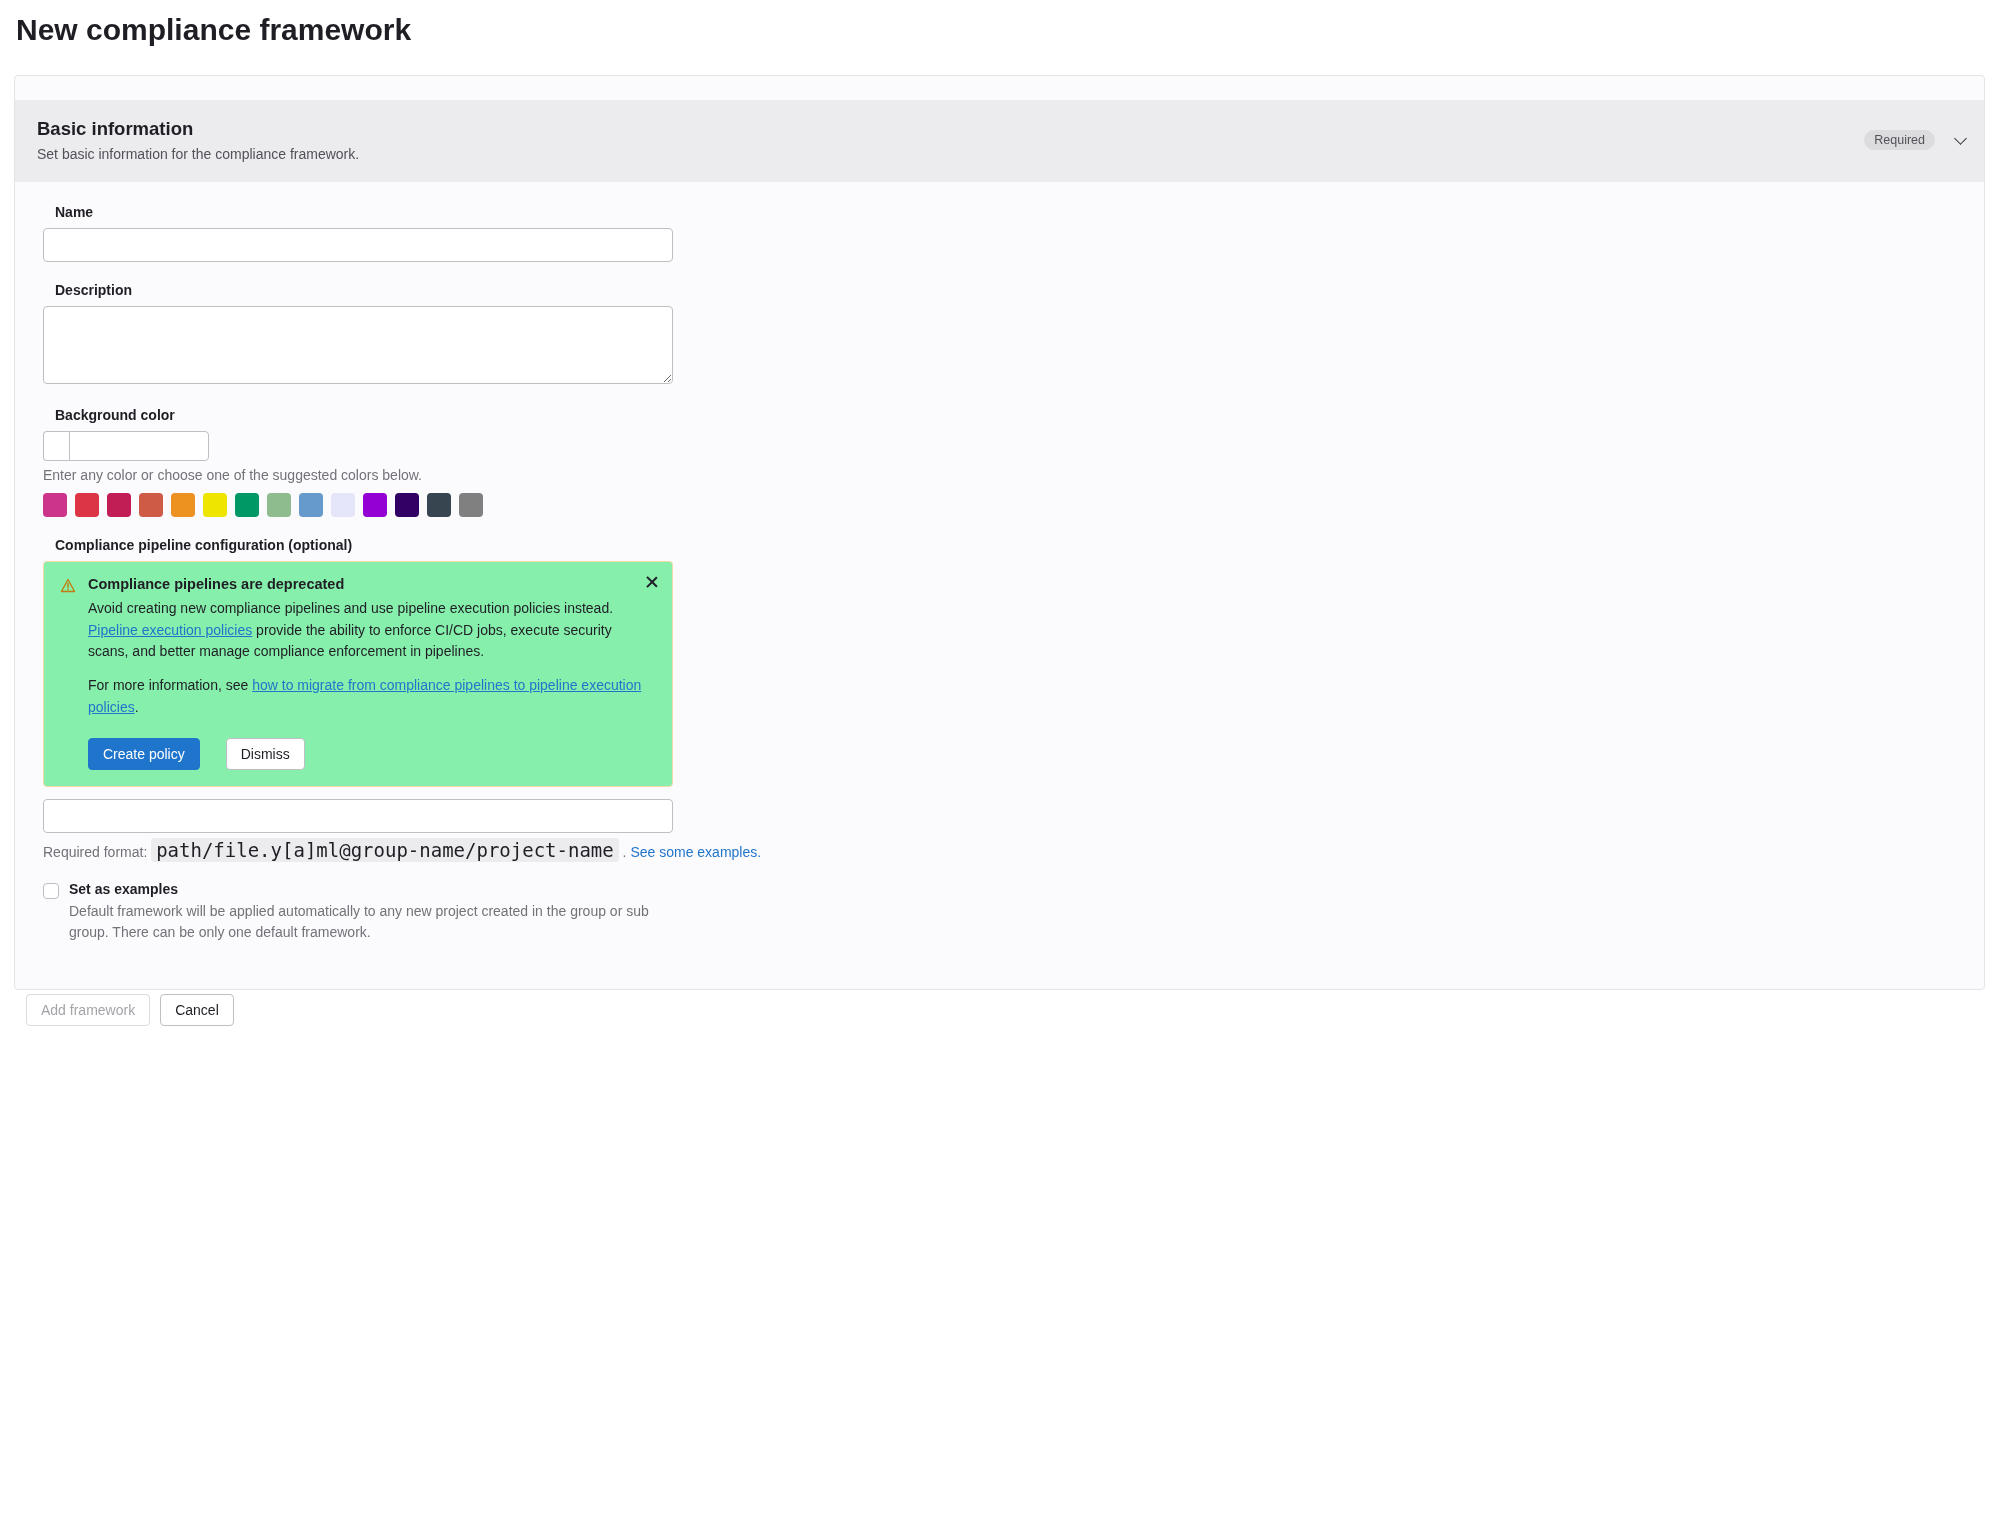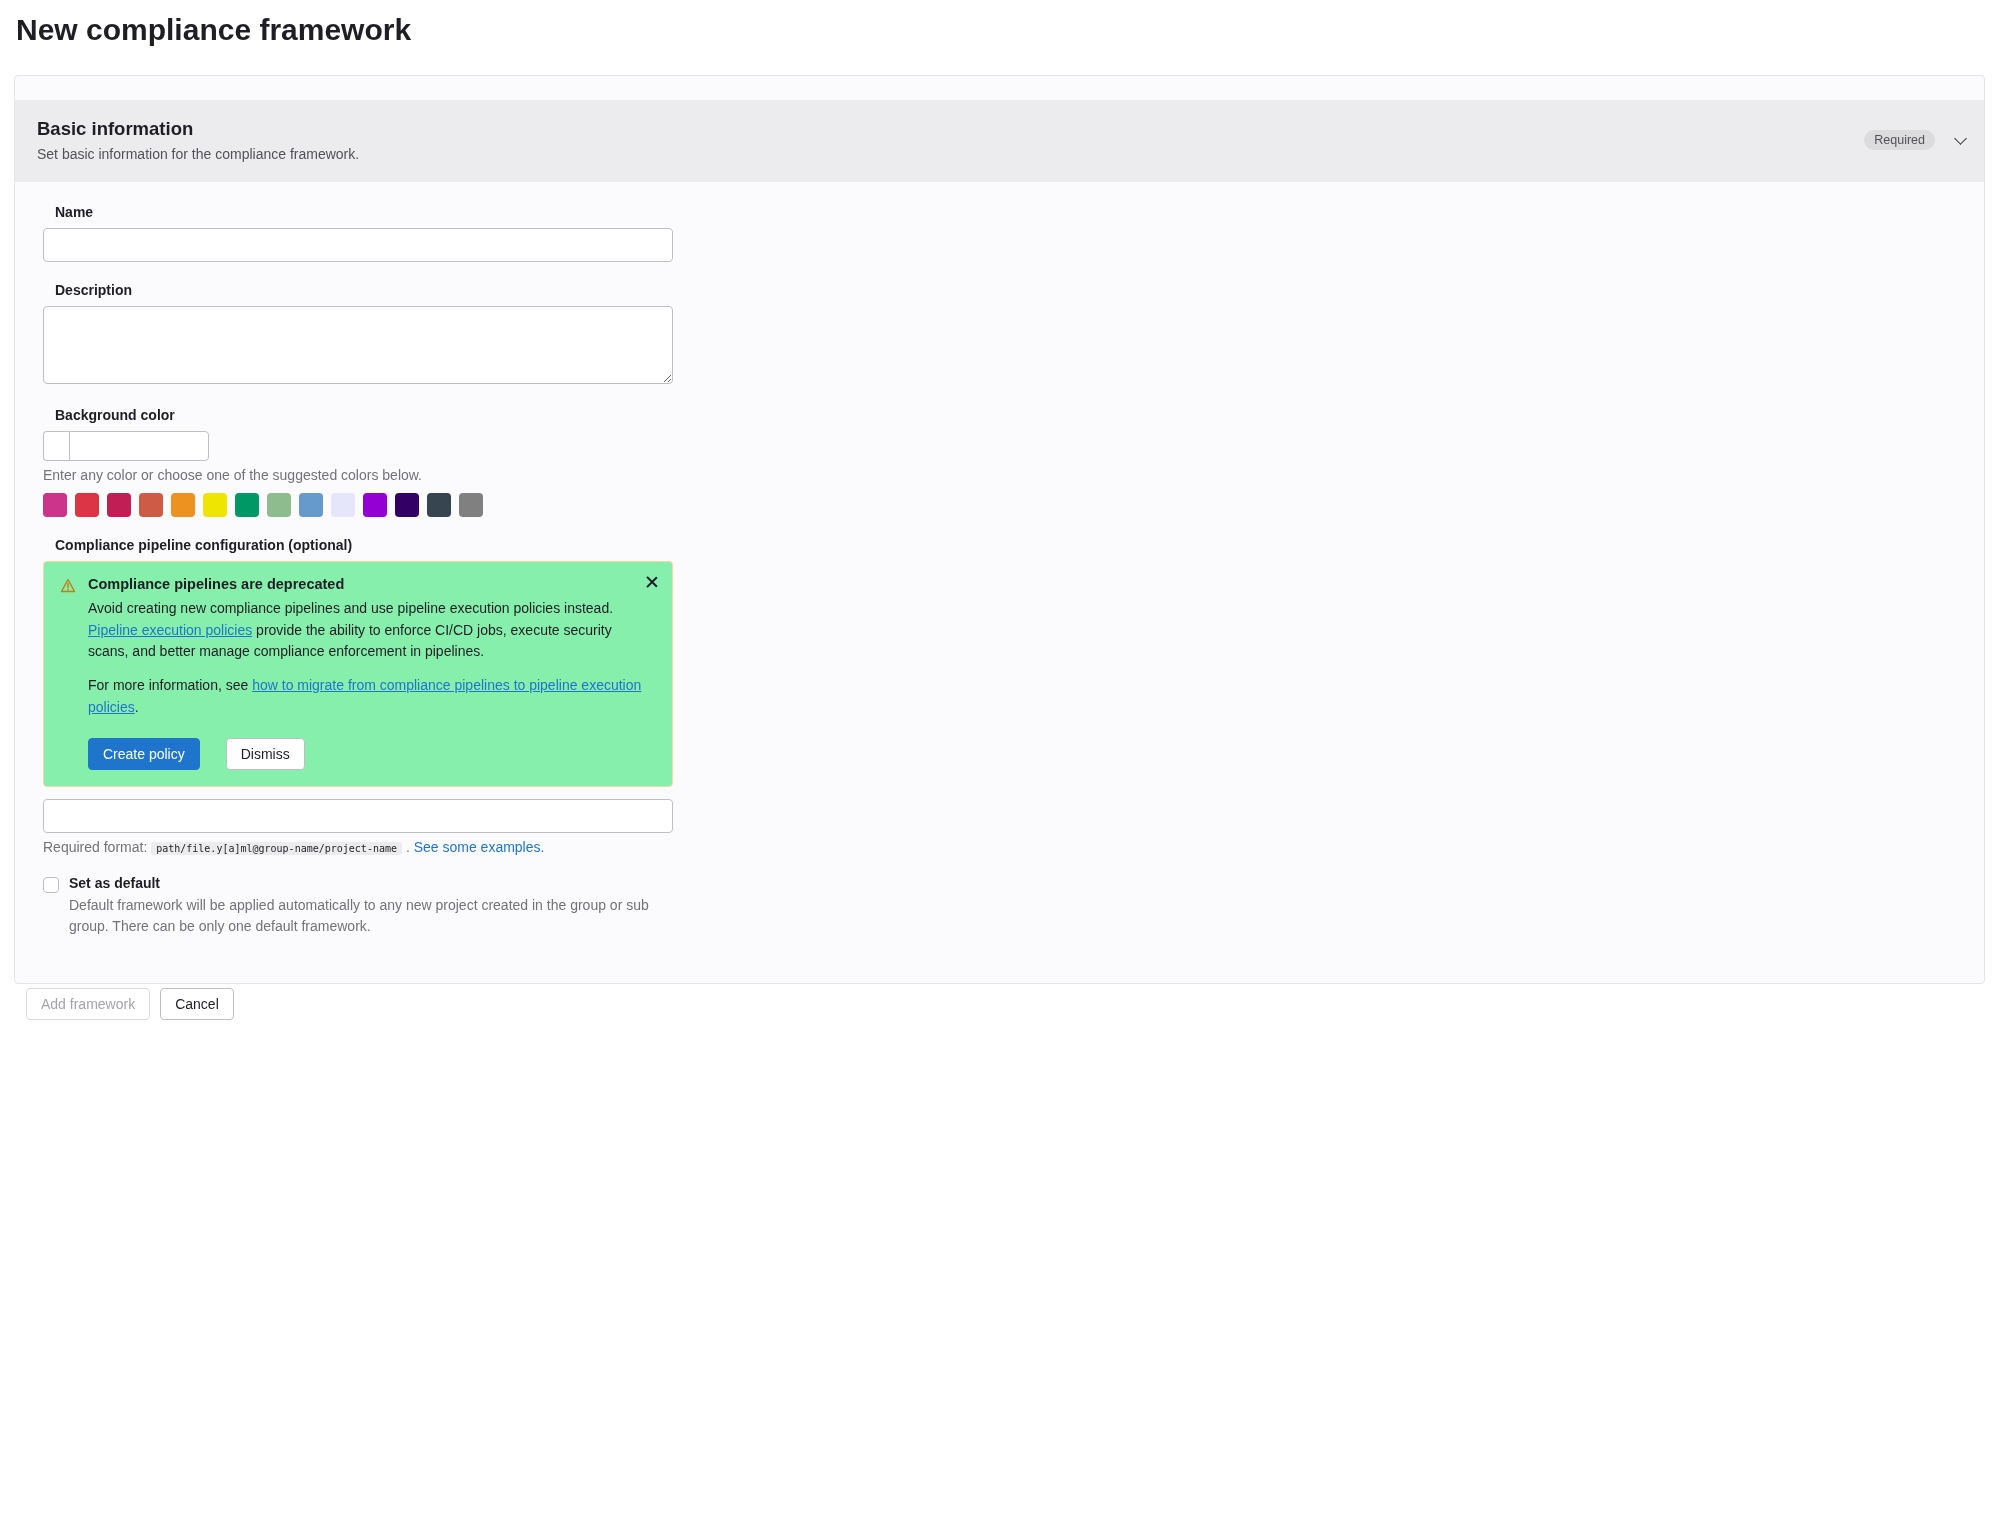--- a/index.html
+++ b/index.html
@@ -146,21 +146,21 @@
     cursor: pointer;
     border: 1px solid transparent;
     background: #fff;
   }
   .btn-primary { background: #1f75cb; color: #fff; border-color: #1f75cb; }
   .btn-default { background: #fff; color: #1f1e24; border: 1px solid #bfbfc3; }
   .format-row { font-size: 14px; color: #737278; margin-top: 6px; }
   .format-row code {
     background: #ececef; padding: 1px 5px; border-radius: 3px;
     font-family: ui-monospace, SFMono-Regular, Menlo, monospace;
-    color: #1f1e24; font-size: 10px;
+    color: #1f1e24; font-size: 19px;
   }
   .format-row a { color: #1f75cb; text-decoration: none; }
   .checkbox-row { display: flex; gap: 10px; align-items: flex-start; }
   .checkbox {
     width: 16px; height: 16px;
     border: 1.3px solid #bfbfc3;
     border-radius: 4px;
     background: #fff;
     margin-top: 2px;
     cursor: pointer;
@@ -256,21 +256,21 @@
 
       <input class="text-input" type="text" value="" style="">
       <div class="format-row">
         <span>Required format: </span><code>path/file.y[a]ml@group-name/project-name</code><span> . </span><a href="#">See some examples.</a>
       </div>
     </div>
 
     <div class="form-group checkbox-row">
       <div class="checkbox"></div>
       <div>
-        <div class="checkbox-label">Set as default</div>
+        <div class="checkbox-label">Set as examples</div>
         <div class="checkbox-desc">Default framework will be applied automatically to any new project created in the group or sub group. There can be only one default framework.</div>
       </div>
     </div>
 
   </div>
 </div>
 
 <div class="page-actions">
   <button class="btn btn-disabled">Add framework</button>
   <button class="btn btn-default">Cancel</button>

